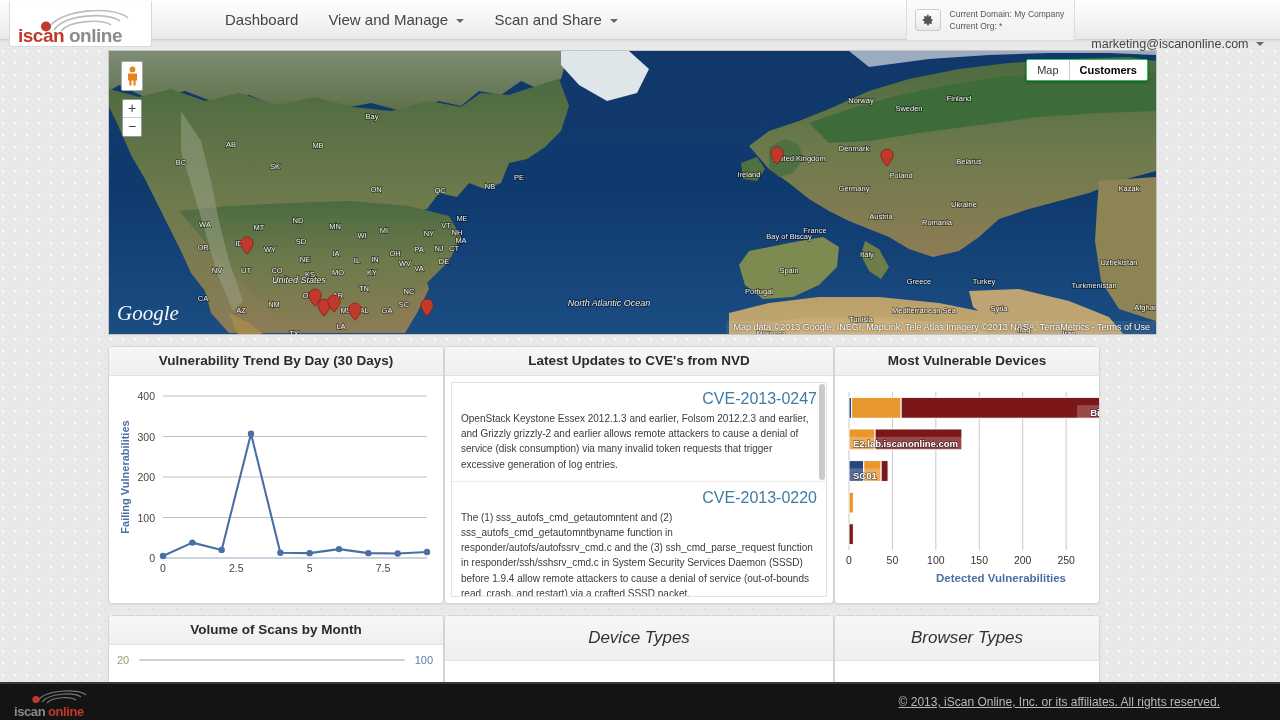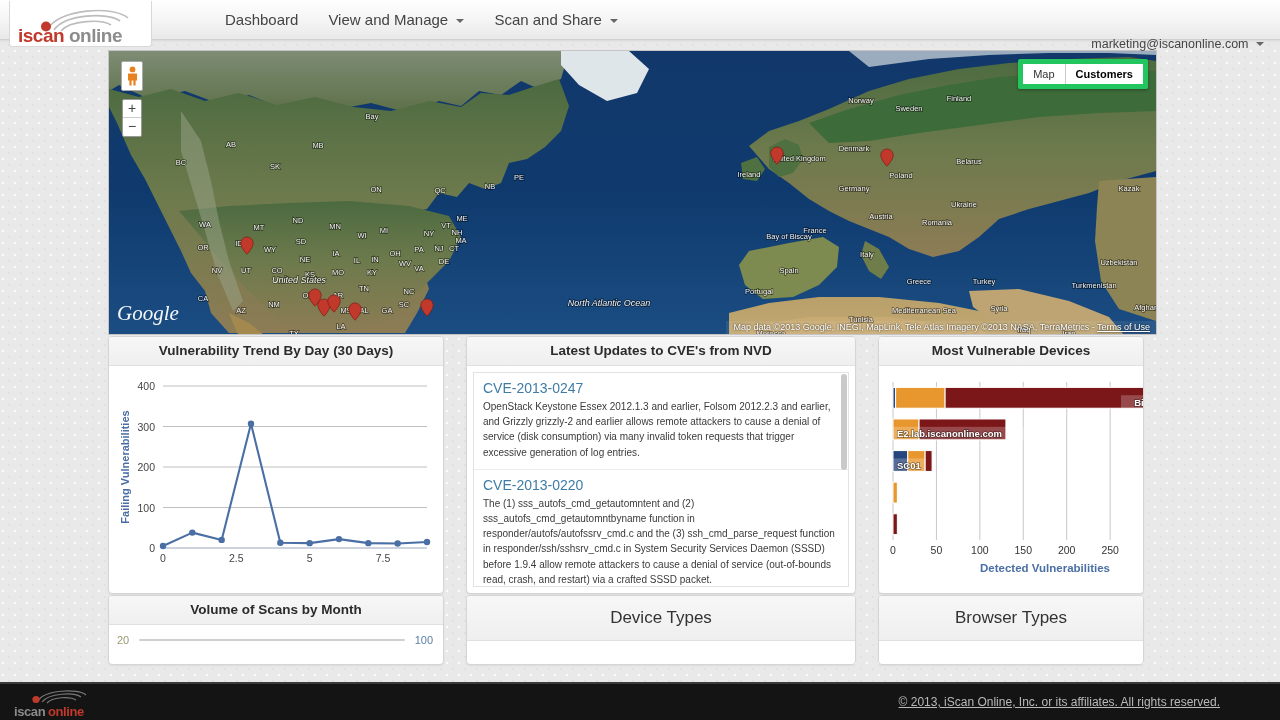--- a/index.html
+++ b/index.html
@@ -103,72 +103,72 @@
     background: #fff; border: 1px solid #999; border-radius: 2px;
     cursor: pointer;
   }
   .zoom-ctrl div {
     height: 18px; line-height: 16px; text-align: center;
     font-size: 14px; color: #444; font-family: "Liberation Sans", sans-serif;
   }
   .zoom-ctrl div:first-child { border-bottom: 1px solid #ccc; }
   .maptype {
     right: 8px; top: 8px; display: flex;
-    border: 5px solid #22c55e; border-radius: 2px; overflow: hidden;
+    border: 1px solid #22c55e; border-radius: 2px; overflow: hidden;
     box-shadow: 0 1px 3px rgba(0,0,0,0.35);
   }
   .maptype span {
     padding: 3px 10px; font-size: 11px; background: #fff; color: #333;
     cursor: pointer; line-height: 14px;
   }
   .maptype span.active { font-weight: bold; color: #000; border-left: 1px solid #ccc; }
   .gmaps-logo { left: 8px; bottom: 4px; z-index: 5; }
   .map-attrib {
     position: absolute; right: 0; bottom: 0; z-index: 5;
     font-size: 9px; color: #fff; text-shadow: 0 0 2px rgba(0,0,0,.9);
     background: rgba(255,255,255,0.08);
     padding: 1px 6px 2px 8px; white-space: nowrap;
   }
-  .map-attrib a { color: #fff; text-decoration: underline; }
-
-  
-  .row { display: flex; margin: 1px 108px 0 108px; width: 1049px; gap: 22px; }
+  .map-attrib a { color: #fff; }
+
+  
+  .row { display: flex; margin: 11px 108px 0 108px; width: 1049px; }
   .panel {
     background: #fff;
     border: 1px solid #d5d5d5;
     border-radius: 4px;
     box-shadow: 0 1px 2px rgba(0,0,0,0.06);
     overflow: hidden;
   }
   .panel-head {
     background: linear-gradient(to bottom,#f7f7f7,#efefef);
     border-bottom: 1px solid #e0e0e0;
     text-align: center;
     font-size: 13.5px; font-weight: bold; color: #2b2b2b;
     padding: 6px 4px 7px 4px;
   }
-  .panel-head.big { font-size: 17px; font-weight: normal; color: #333; padding: 12px 4px; }
+  .panel-head.big { font-size: 17px; font-weight: normal; color: #333; padding: 12px 4px; font-style: italic; }
   .panel-body { padding: 6px; }
 
   .p-left  { width: 336px; }
   .p-mid   { width: 390px; }
   .p-right { width: 266px; }
 
   
   .chart-area { position: relative; height: 215px; }
   .chart-area svg { display: block; }
 
   
   .cve-scroll {
     height: 215px; overflow: hidden;
     border: 1px solid #e2e2e2; background: #fff;
     position: relative;
   }
   .cve-item { padding: 7px 9px 9px 9px; border-bottom: 1px solid #ededed; }
-  .cve-id { color: #3e7ca6; font-size: 14px; margin-bottom: 3px; cursor: pointer; }
+  .cve-id { color: #3e7ca6; font-size: 16px; margin-bottom: 3px; cursor: pointer; text-align: right; }
   .cve-desc { font-size: 10px; color: #3a3a3a; line-height: 15.2px; }
   .cve-scrollbar {
     position: absolute; right: 1px; top: 1px; width: 6px; height: 96px;
     background: #c9c9c9; border-radius: 3px;
   }
 
   
   .bar-area { position: relative; height: 215px; }
 
   
@@ -220,20 +220,32 @@
       <span>View and Manage</span>
       <i class="caret"></i>
     </a>
     <a class="nav-link">
       <span>Scan and Share</span>
       <i class="caret"></i>
     </a>
   </div>
 
   <div class="nav-right">
+    <div class="domain-box">
+      <div class="gear-btn">
+        <svg width="12" height="12" viewBox="0 0 16 16">
+          <path fill="#555" d="M8 5.2A2.8 2.8 0 1 0 8 10.8 2.8 2.8 0 0 0 8 5.2zm0 4.2A1.4 1.4 0 1 1 8 6.6a1.4 1.4 0 0 1 0 2.8z"></path>
+          <path fill="#555" d="M14 9.1V6.9l-1.7-.3a4.6 4.6 0 0 0-.5-1.2l1-1.4-1.6-1.6-1.4 1a4.6 4.6 0 0 0-1.2-.5L9.1 1H6.9l-.3 1.9a4.6 4.6 0 0 0-1.2.5l-1.4-1-1.6 1.6 1 1.4a4.6 4.6 0 0 0-.5 1.2L1 6.9v2.2l1.9.3c.1.4.3.8.5 1.2l-1 1.4 1.6 1.6 1.4-1c.4.2.8.4 1.2.5l.3 1.9h2.2l.3-1.9c.4-.1.8-.3 1.2-.5l1.4 1 1.6-1.6-1-1.4c.2-.4.4-.8.5-1.2L14 9.1z"></path>
+        </svg>
+      </div>
+      <div>
+        <div class="domain-text">Current Domain: My Company</div>
+        <div class="domain-text">Current Org: *</div>
+      </div>
+    </div>
     <div class="user-menu">
       <span>marketing@iscanonline.com</span>
       <i class="caret"></i>
     </div>
   </div>
 </div>
 
 <div class="map-wrap">
   <svg class="map-canvas" width="1047" height="283" viewBox="0 0 1047 283">
     <defs>

